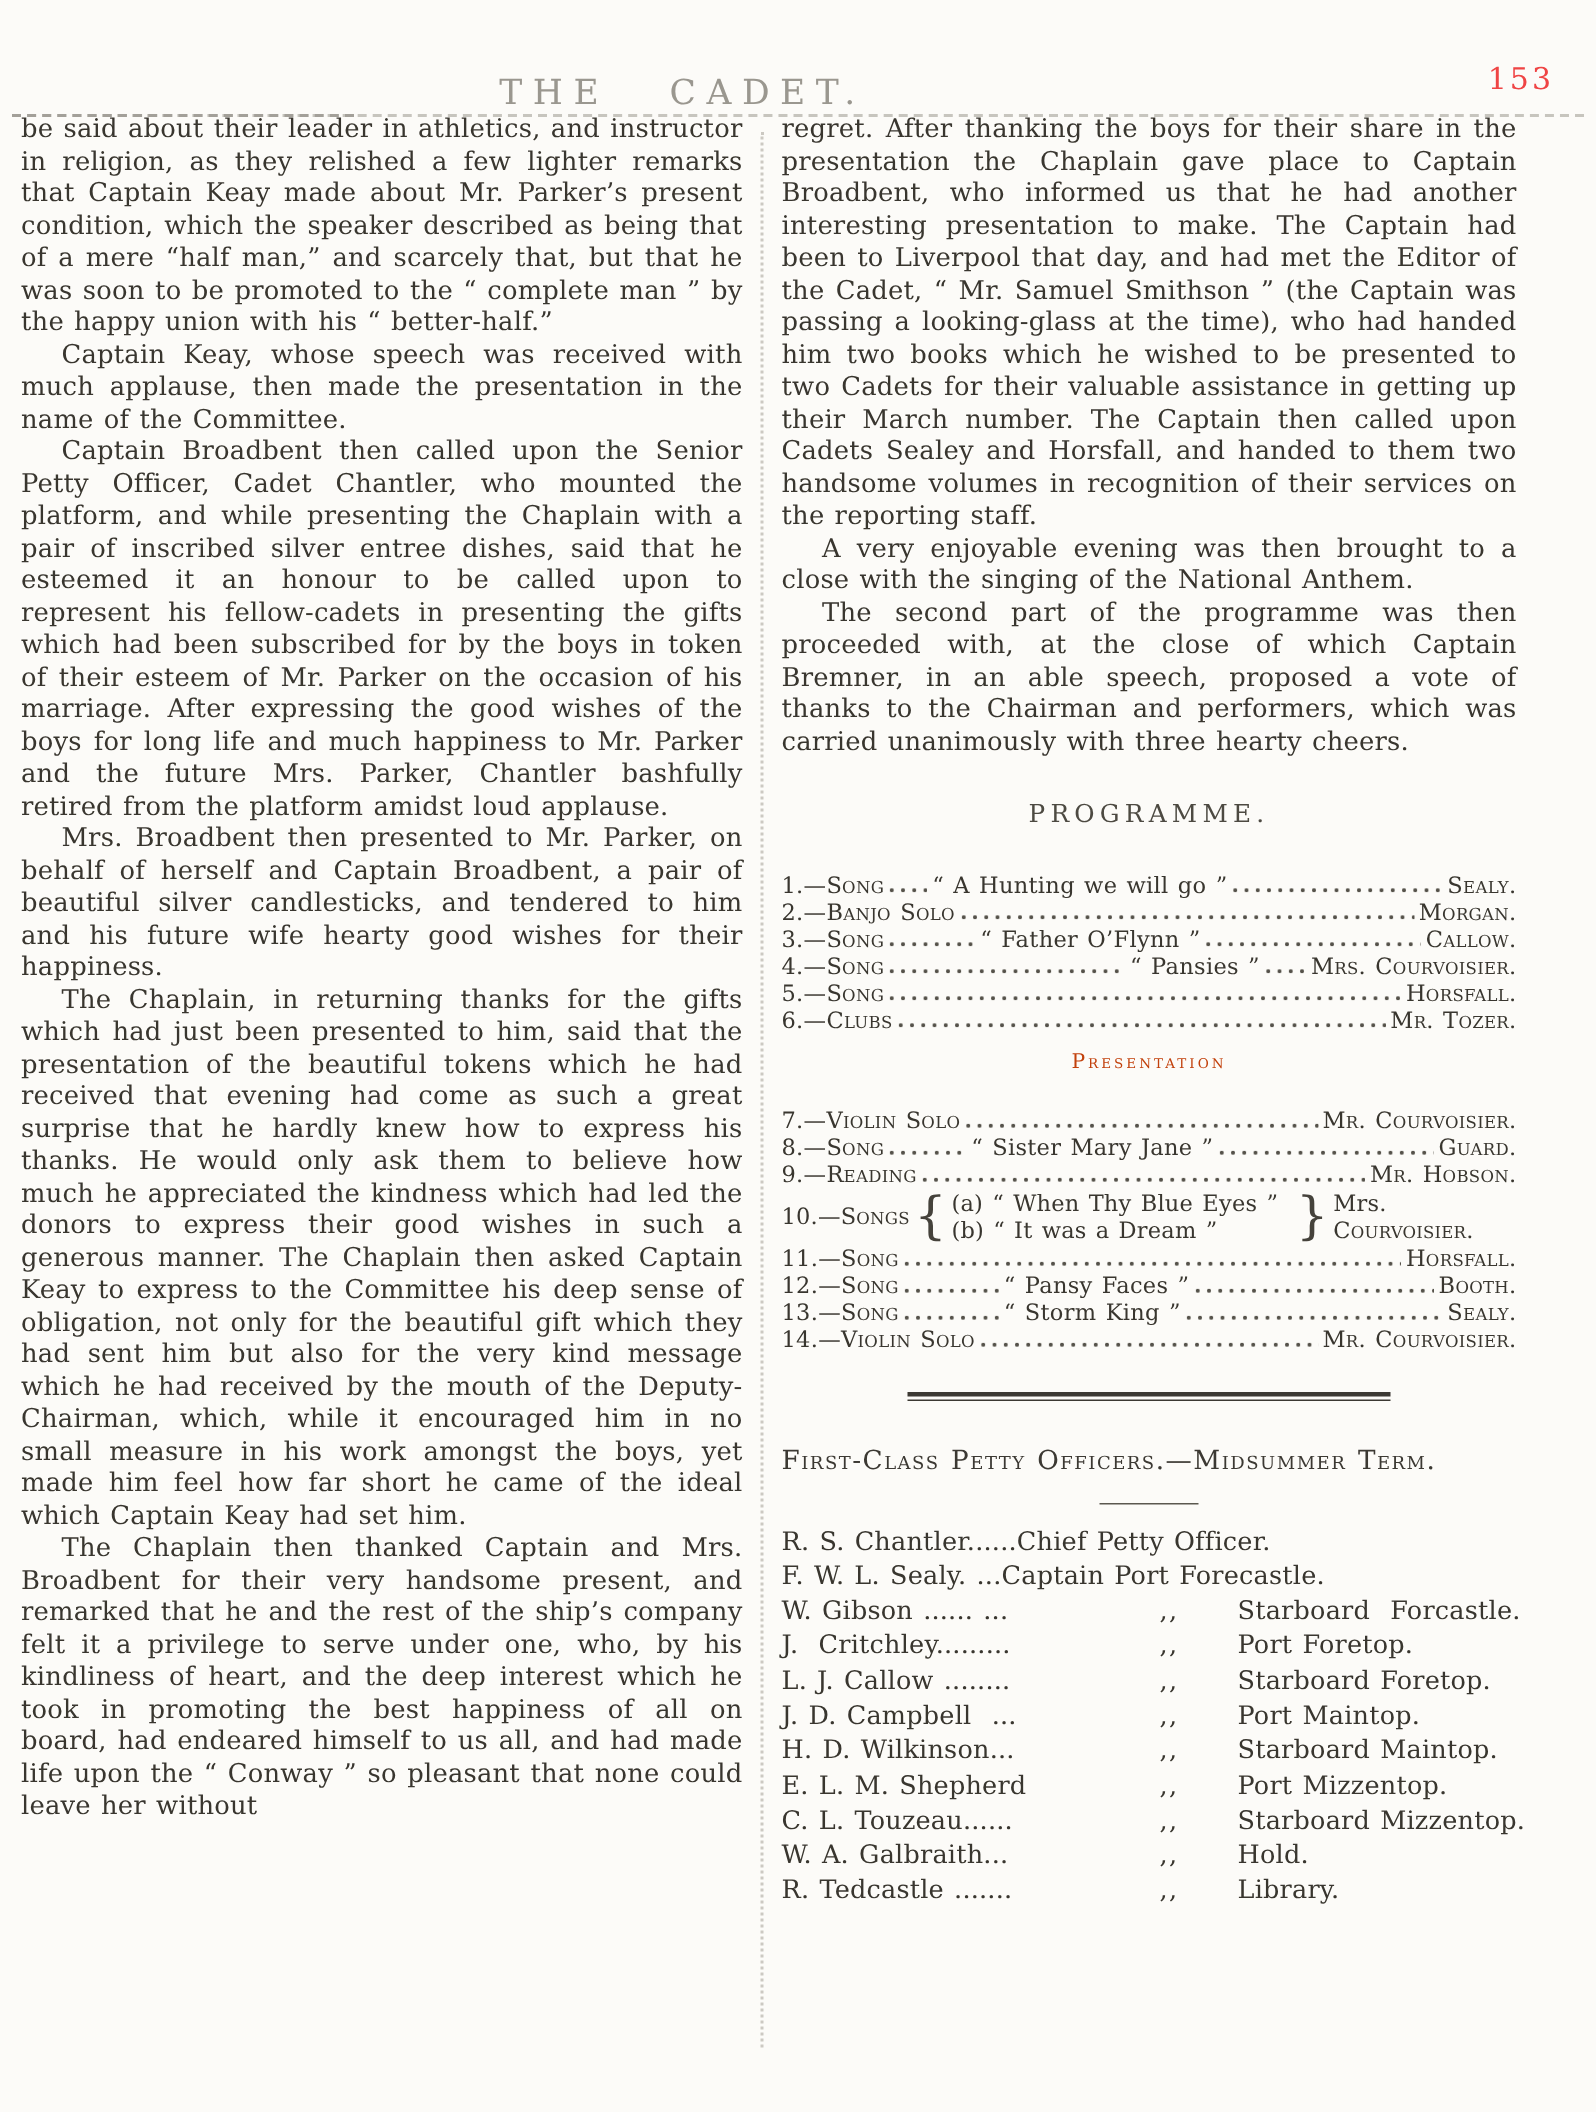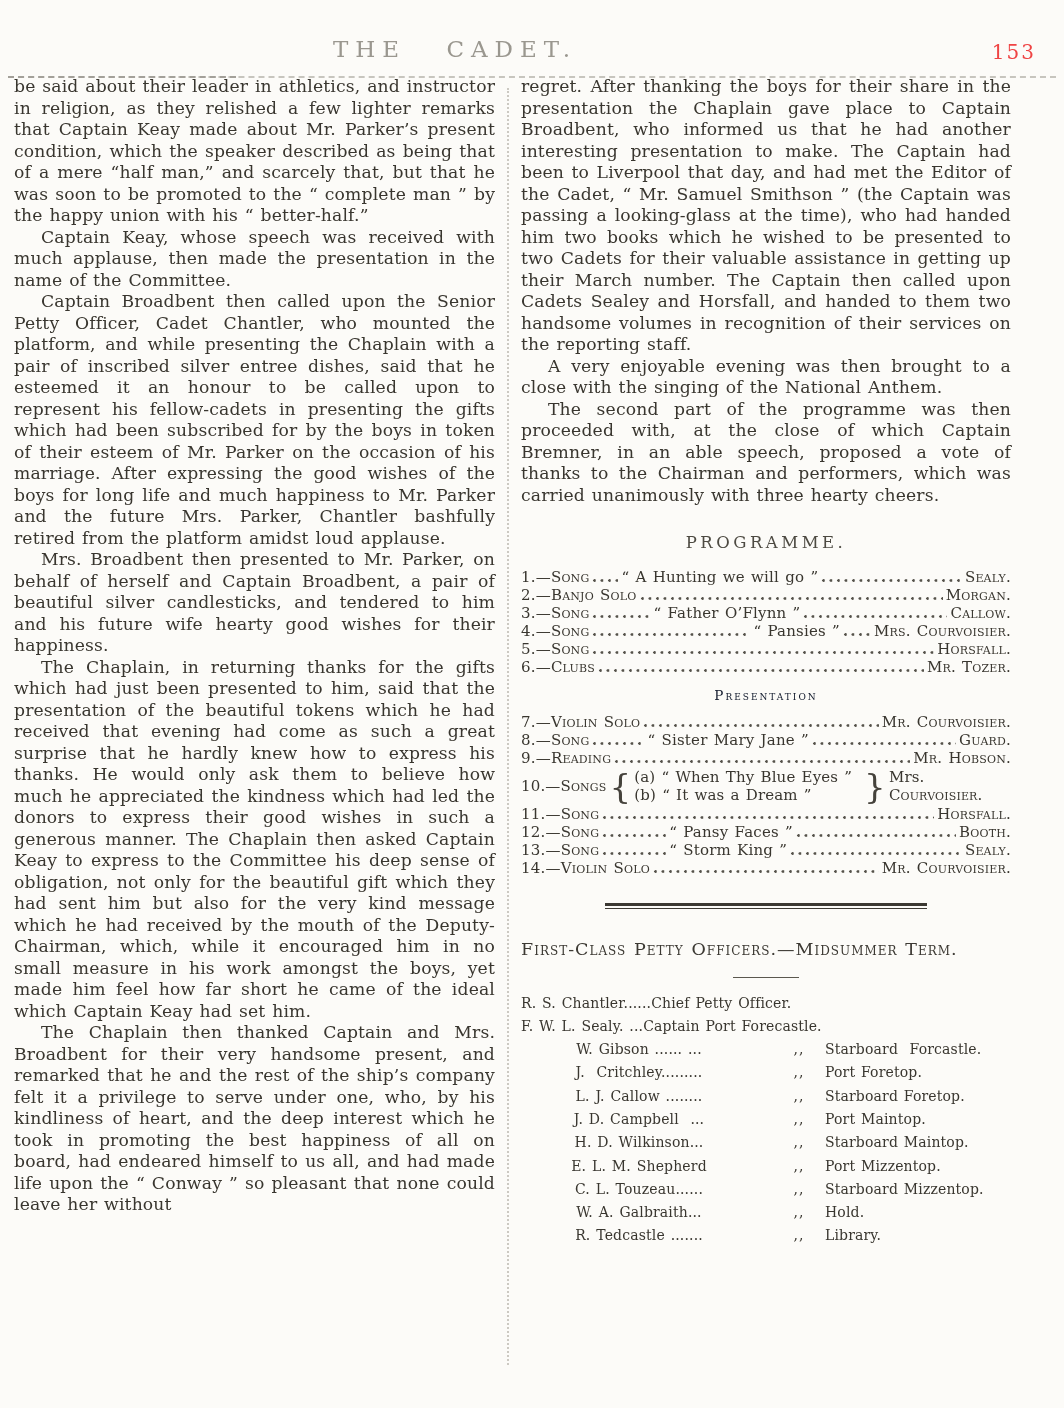--- a/index.html
+++ b/index.html
@@ -3,63 +3,63 @@
 <meta charset="utf-8">
 <style>
   html,body{margin:0;padding:0;background:#e8e6e0;}
   .page{
     position:relative;width:1064px;height:1408px;margin:0 auto;
     background:#fcfbf8;color:#3a3731;
     font-family:"DejaVu Serif","Liberation Serif",serif;
     overflow:hidden;
   }
   .masthead{
-    position:absolute;top:36px;left:0;width:910px;text-align:center;
+    position:absolute;top:49px;left:0;width:910px;text-align:center;
     font-size:23px;letter-spacing:7px;word-spacing:26px;color:#9a978f;
   }
   .page-number{
     position:absolute;top:40px;right:28px;font-size:20px;color:#ef4444;letter-spacing:2px;
   }
   .header-rule{position:absolute;top:76px;left:8px;right:8px;border-top:2px dashed #c7c5be;}
   .header-rule-dark{position:absolute;top:76px;left:8px;width:228px;border-top:2px dashed #a3a099;}
   .column-divider{position:absolute;left:507px;top:88px;height:1277px;border-left:2px dotted #ccc9c2;}
 
   .col{position:absolute;top:76px;text-align:justify;font-size:17.2px;line-height:21.5px;
        word-spacing:1.2px;letter-spacing:.15px;color:#39362f;}
   .col-left{left:14px;width:481px;}
   .col-right{left:521px;width:490px;}
   .col p{margin:0;text-indent:27px;}
   .col p.cont{text-indent:0;}
 
   .sc{font-variant:small-caps;}
 
   .programme{margin-top:26px;}
-  .prog-title{text-align:center;font-size:16.5px;letter-spacing:3.5px;color:#4d4a42;margin-bottom:14px;text-indent:0;}
+  .prog-title{text-align:center;font-size:16.5px;letter-spacing:3.5px;color:#4d4a42;margin-bottom:27px;text-indent:0;}
   .prog-item{display:flex;align-items:baseline;font-size:15px;line-height:18px;
              letter-spacing:.2px;white-space:pre;}
   .p-num{white-space:pre;}
   .ldr{align-self:flex-end;height:5px;margin:0 3px 3px 3px;
        background-image:radial-gradient(circle at 2.5px 2.5px,#55524a 1.1px,rgba(0,0,0,0) 1.6px);
        background-size:7.5px 5px;background-repeat:repeat-x;}
   .grow{flex:1 1 auto;}
 
   .prog-item10{display:flex;align-items:center;font-size:15px;line-height:18px;margin:1px 0;}
   .brace{font-size:34px;line-height:34px;font-weight:400;color:#45423b;margin:0 3px;}
   .stack div{line-height:18px;white-space:pre;}
 
   .presentation-subhead{text-align:center;font-variant:small-caps;font-size:13.5px;
-      letter-spacing:2px;margin:9px 0 7px;color:#0f172a;text-indent:0;}
+      letter-spacing:2px;margin:9px 0 19px;color:#c2410c;text-indent:0;}
 
   .section-rule{width:322px;margin:26px auto 0;height:2px;
       border-top:3px solid #3c3933;border-bottom:1px solid #3c3933;}
 
   .officers-head{margin-top:30px;font-variant:small-caps;
       font-size:17.5px;letter-spacing:1px;color:#3c3933;text-indent:0;}
   .officers-rule{width:66px;border-top:1.5px solid #5b584f;margin:16px auto 4px;}
-  .officers{margin-top:14px;font-size:14px;line-height:23.3px;text-align:center;}
+  .officers{margin-top:14px;font-size:17px;line-height:23.3px;text-align:left;}
   .o-row{display:flex;white-space:pre;}
   .o-name{flex:0 0 236px;}
   .o-ditto{flex:0 0 52px;padding-left:16px;letter-spacing:1px;}
 </style>
 </head>
 <body>
 
 <div class="page">
   <div class="masthead">THE CADET.</div>
   <div class="page-number">153</div>

